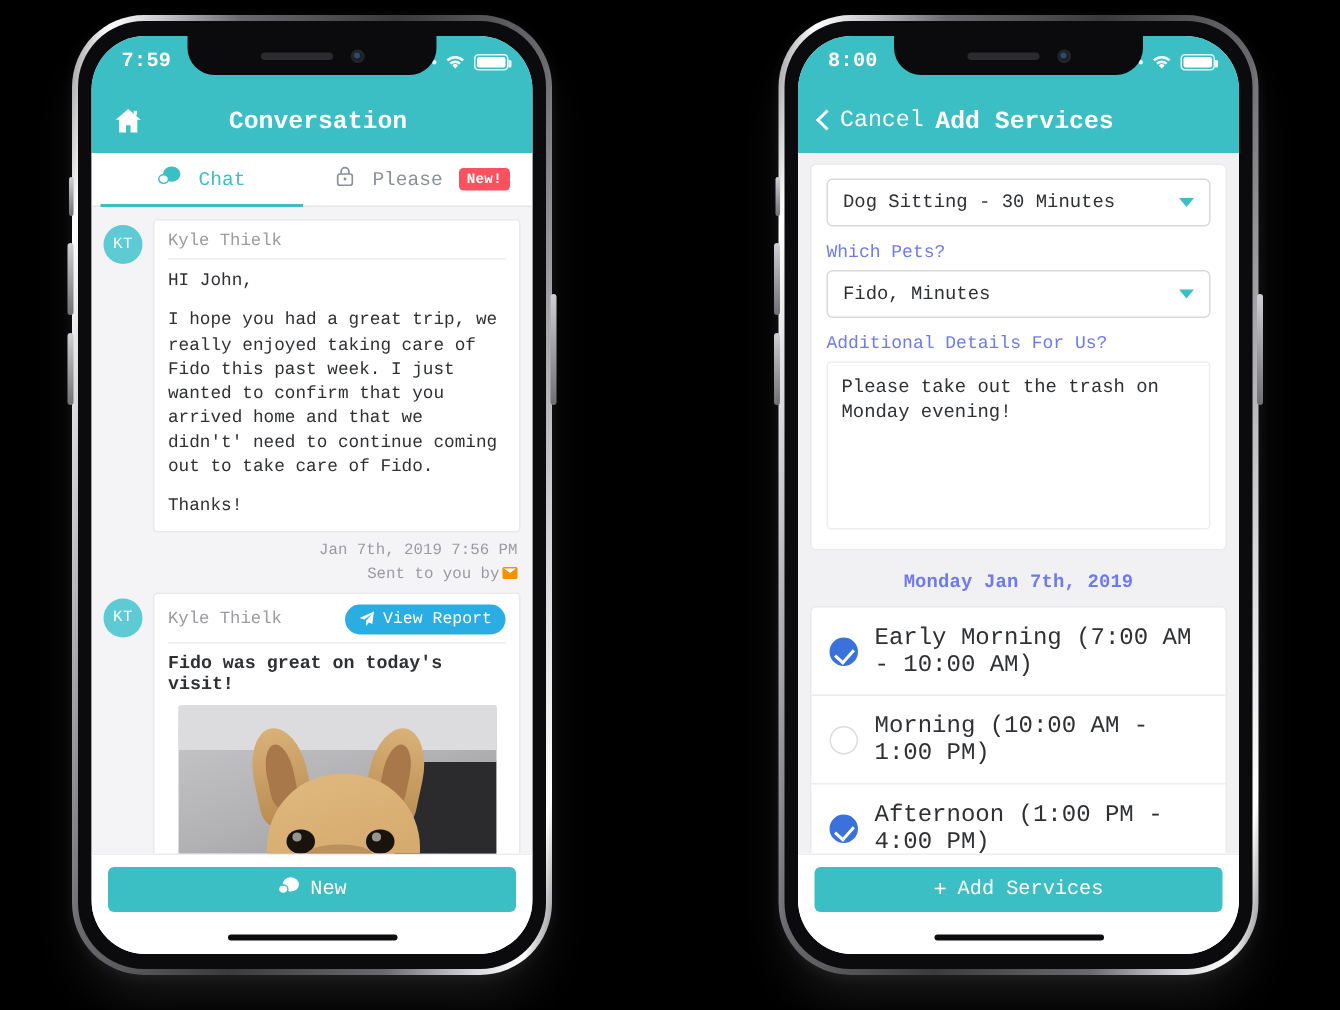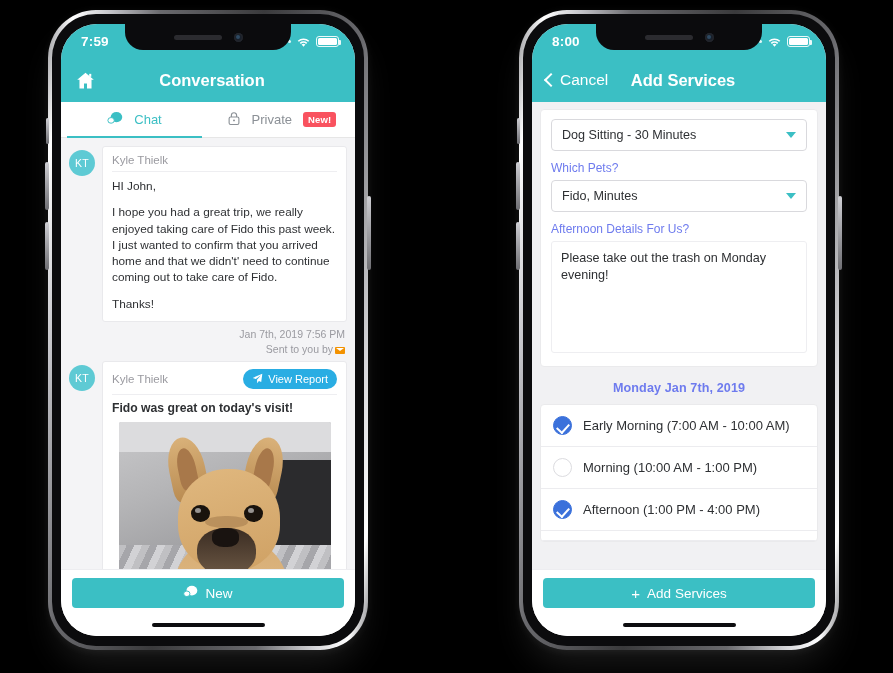--- a/index.html
+++ b/index.html
@@ -2,21 +2,21 @@
 <html><head>
 <meta charset="utf-8">
 <style>
   * { box-sizing: border-box; margin: 0; padding: 0; }
   html, body {
     width: 893px; height: 673px;
     background: #000000;
     font-family: "Liberation Sans", sans-serif;
     overflow: hidden;
   }
-  .stage { position: relative; width: 838px; height: 673px; background: #000; }
+  .stage { position: relative; width: 838px; height: 673px; background: #000; font-family: Liberation Mono, monospace; }
 
   
   .phone {
     position: absolute;
     width: 320px; height: 640px;
     border-radius: 48px;
     background: linear-gradient(100deg,#8e8e92 0%,#ffffff 6%,#c7c7cc 14%,#6a6a6e 26%,#3a3a3c 50%,#6a6a6e 74%,#d8d8dc 88%,#ffffff 95%,#7a7a7e 100%);
     padding: 4px;
     box-shadow: 0 22px 34px -8px rgba(255,255,255,0.10), 0 2px 10px rgba(255,255,255,0.06);
   }
@@ -200,21 +200,21 @@
   .caret-down { width:0;height:0;border-left:5.5px solid transparent;border-right:5.5px solid transparent;
                 border-top: 6.5px solid #3BBFC4; }
   .textarea-box {
     border: 1px solid #eeeef1; border-radius: 3px; height: 112px; padding: 8px 9px;
     font-size: 12.6px; color: #2e3033; line-height: 1.35; margin-bottom: 2px;
   }
   .date-heading { text-align: center; color: #6E7BEE; font-size: 12.6px; font-weight: bold;
                   padding: 14px 0 9px 0; letter-spacing: .1px; }
   .slot-list { background:#fff; border-radius:4px; border:1px solid #eaeaec; overflow: hidden; }
   .slot {
-    display: flex; align-items: center; gap: 11px; padding: 11px 12px; font-size: 13px; color: #2e3033;
+    display: flex; align-items: center; gap: 11px; padding: 11px 12px; font-size: 16px; color: #2e3033;
     border-bottom: 1px solid #ececef;
   }
   .radio {
     width: 19px; height: 19px; border-radius: 50%; flex: none; border: 1.6px solid #dcdce0; background:#fff;
     position: relative;
   }
   .radio.checked { background: #3B71DB; border-color: #3B71DB; }
   .radio.checked::after {
     content:""; position: absolute; left: 5px; top: 4px; width: 6px; height: 10px;
     border-right: 2.2px solid #fff; border-bottom: 2.2px solid #fff; transform: rotate(42deg);
@@ -283,21 +283,21 @@
             <span>Chat</span>
           </div>
           <div class="tab">
             <span>
               <svg viewBox="0 0 18 20" width="14" height="15">
                   <rect x="2.5" y="8" width="13" height="10" rx="2" fill="none" stroke="#8b9096" stroke-width="1.5"></rect>
                   <path d="M5.5 8V5.8a3.5 3.5 0 0 1 7 0V8" fill="none" stroke="#8b9096" stroke-width="1.5"></path>
                   <circle cx="9" cy="12.5" r="1.3" fill="#8b9096"></circle>
                 </svg>
             </span>
-            <span>Private</span>
+            <span>Please</span>
             <span class="badge-new">New!</span>
           </div>
         </div>
 
         <div class="chat-body">
 
           <div class="msg-row">
             <div class="avatar">KT</div>
             <div class="bubble-wrap">
               <div class="bubble">
@@ -422,21 +422,21 @@
               <span>Dog Sitting - 30 Minutes</span>
               <span class="caret-down"></span>
             </div>
 
             <div class="field-label">Which Pets?</div>
             <div class="select-box">
               <span>Fido, Minutes</span>
               <span class="caret-down"></span>
             </div>
 
-            <div class="field-label">Afternoon Details For Us?</div>
+            <div class="field-label">Additional Details For Us?</div>
             <div class="textarea-box">Please take out the trash on Monday evening!</div>
           </div>
 
           <div class="date-heading">Monday Jan 7th, 2019</div>
 
           <div class="slot-list">
             <div class="slot">
               <span class="radio checked"></span>
               <span>Early Morning (7:00 AM - 10:00 AM)</span>
             </div>

